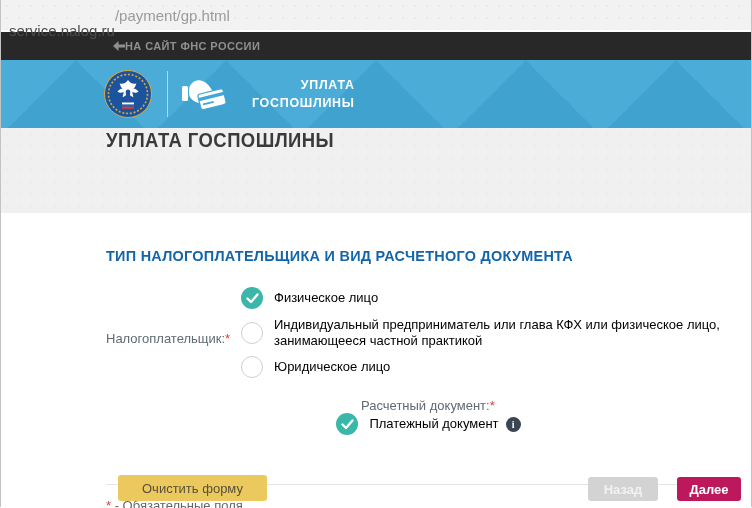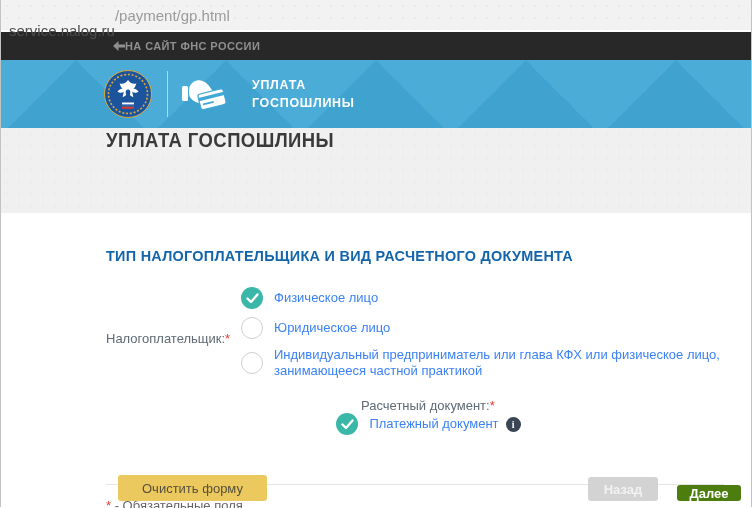--- a/index.html
+++ b/index.html
@@ -9,21 +9,21 @@
   
   .url-bar{height:30px;background:#f2f2f2;background-image:radial-gradient(rgba(0,0,0,.03) 1px, transparent 1px);background-size:12px 12px;display:flex;align-items:center;padding-left:8px;border-bottom:2px solid #fff;}
   .url-bar .host{font-size:15px;color:#4d4d4d;margin-top:31px;}
   .url-bar .path{font-size:15px;color:#9b9b9b;}
 
   
   .topbar{height:28px;background:#282828;display:flex;align-items:center;}
   .back-link{display:flex;align-items:center;margin-left:112px;color:#8f8f8f;font-size:11px;font-weight:bold;letter-spacing:.4px;cursor:pointer;text-transform:uppercase;justify-content:space-between;}
 
   
-  .banner{height:68px;background-color:#41a7d6;position:relative;display:flex;align-items:center;overflow:hidden;}
+  .banner{height:68px;background-color:#41a7d6;position:relative;display:flex;align-items:center;overflow:hidden;text-align:right;}
   .banner::before{content:"";position:absolute;inset:0;
     background-image:
       linear-gradient(135deg, rgba(255,255,255,.06) 25%, transparent 25%),
       linear-gradient(225deg, rgba(255,255,255,.06) 25%, transparent 25%),
       linear-gradient(45deg, rgba(0,0,0,.03) 25%, transparent 25%),
       linear-gradient(315deg, rgba(0,0,0,.03) 25%, transparent 25%);
     background-size:150px 150px;background-position:0 0,0 0,75px 75px,75px 75px;}
   .banner > *{position:relative;}
   .fns-logo{margin-left:103px;width:48px;height:48px;flex:0 0 auto;}
   .banner-divider{width:1px;height:46px;background:rgba(255,255,255,.55);margin:0 14px 0 15px;}
@@ -40,32 +40,32 @@
 
   .form-row{display:flex;align-items:center;}
   .form-row + .form-row{margin-top:8px;flex-direction:column;}
   .form-label{width:135px;flex:0 0 auto;font-size:13px;color:#5f6b74;padding-top:4px;}
   .req{color:#e03c31;}
   .options{flex:1;}
   .opt{display:flex;align-items:center;margin-bottom:8px;cursor:pointer;}
   .radio{width:22px;height:22px;border-radius:50%;box-sizing:border-box;border:1px solid #d0d0d0;background:#fff;flex:0 0 auto;display:flex;align-items:center;justify-content:center;}
   .radio.sel{border:none;background:#3ab7a8;}
   .radio.sel svg{width:13px;height:11px;}
-  .opt-label{font-size:13px;color:#3b82f6;margin-left:11px;line-height:1.2;}
+  .opt-label{font-size:13px;color:#000000;margin-left:11px;line-height:1.2;}
   .info{width:15px;height:15px;border-radius:50%;background:#3a4654;color:#fff;font-size:10px;font-weight:bold;line-height:15px;text-align:center;margin-left:7px;flex:0 0 auto;font-family:"Liberation Serif", serif;}
 
   .divider{height:1px;background:#e4e4e4;margin:41px 27px 0 0;}
   .required-note{margin-top:13px;font-size:13px;color:#666;}
 
   .footer{position:absolute;left:12px;right:0;bottom:6px;display:flex;align-items:flex-end;padding:0 10px 0 105px;box-sizing:border-box;}
   button{font-family:"Liberation Sans", sans-serif;border:none;border-radius:3px;cursor:pointer;}
   .btn-clear{background:#ecc95e;color:#55503c;font-size:13px;height:26px;padding:0 24px;}
   .spacer{flex:1;}
   .btn-back{background:#d3d3d3;color:#f2f2f2;font-size:13px;font-weight:bold;height:24px;width:70px;margin-right:19px;}
-  .btn-next{background:#4d7c0f;color:#fff;font-size:13px;font-weight:bold;height:16px;width:64px;}
+  .btn-next{background:#be185d;color:#fff;font-size:13px;font-weight:bold;height:24px;width:64px;}
 </style>
 </head>
 <body>
 
 <div class="page">
 
   <div class="url-bar">
     <span class="host">service.nalog.ru</span>
       <span class="path">/payment/gp.html</span>
   </div>
@@ -118,25 +118,25 @@
           <div class="opt">
             <span class="radio sel">
               <svg viewBox="0 0 13 11">
                 <path d="M1.5 5.5 L5 9 L11.5 1.5" fill="none" stroke="#fff" stroke-width="2.4" stroke-linecap="round" stroke-linejoin="round"></path>
               </svg>
             </span>
             <span class="opt-label">Физическое лицо</span>
           </div>
           <div class="opt">
             <span class="radio"></span>
-            <span class="opt-label">Юридическое лицо</span>
+            <span class="opt-label">Индивидуальный предприниматель или глава КФХ или физическое лицо, занимающееся частной практикой</span>
           </div>
           <div class="opt">
             <span class="radio"></span>
-            <span class="opt-label">Индивидуальный предприниматель или глава КФХ или физическое лицо, занимающееся частной практикой</span>
+            <span class="opt-label">Юридическое лицо</span>
           </div>
         </div>
     </div>
 
     <div class="form-row">
       <div class="form-label"><span>Расчетный документ:</span><span class="req">*</span></div>
       <div class="options">
           <div class="opt">
             <span class="radio sel">
               <svg viewBox="0 0 13 11">

